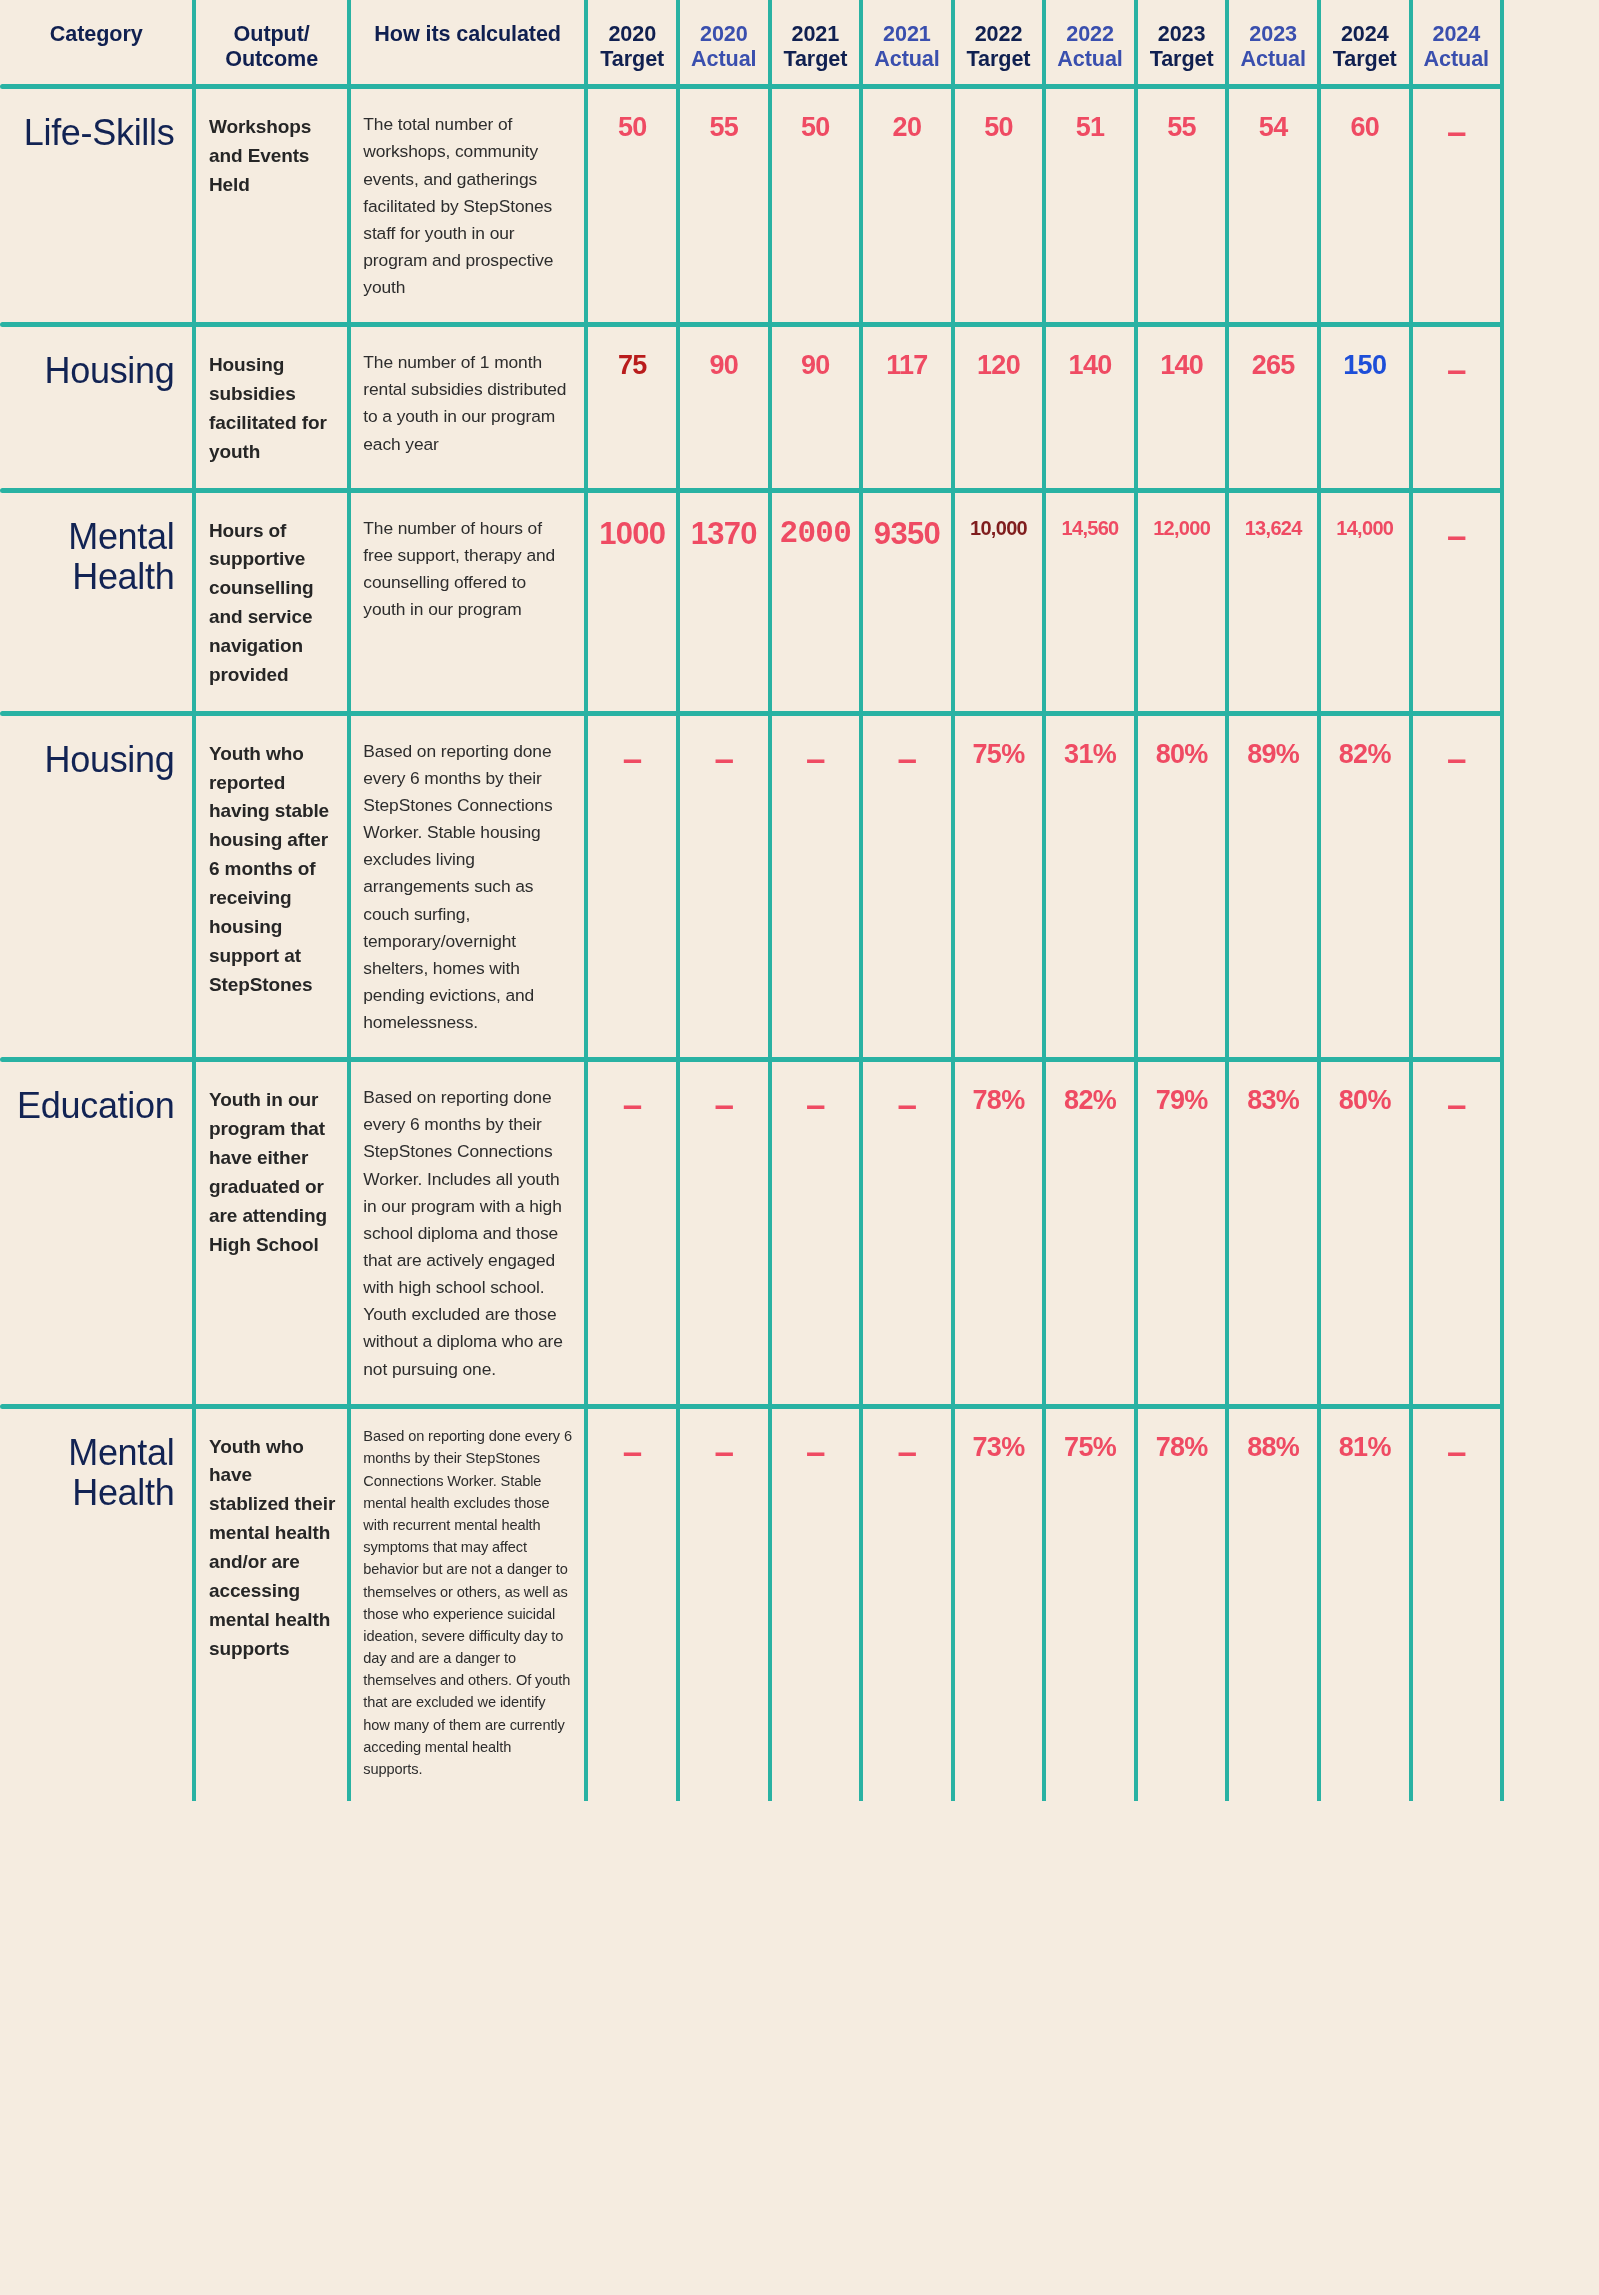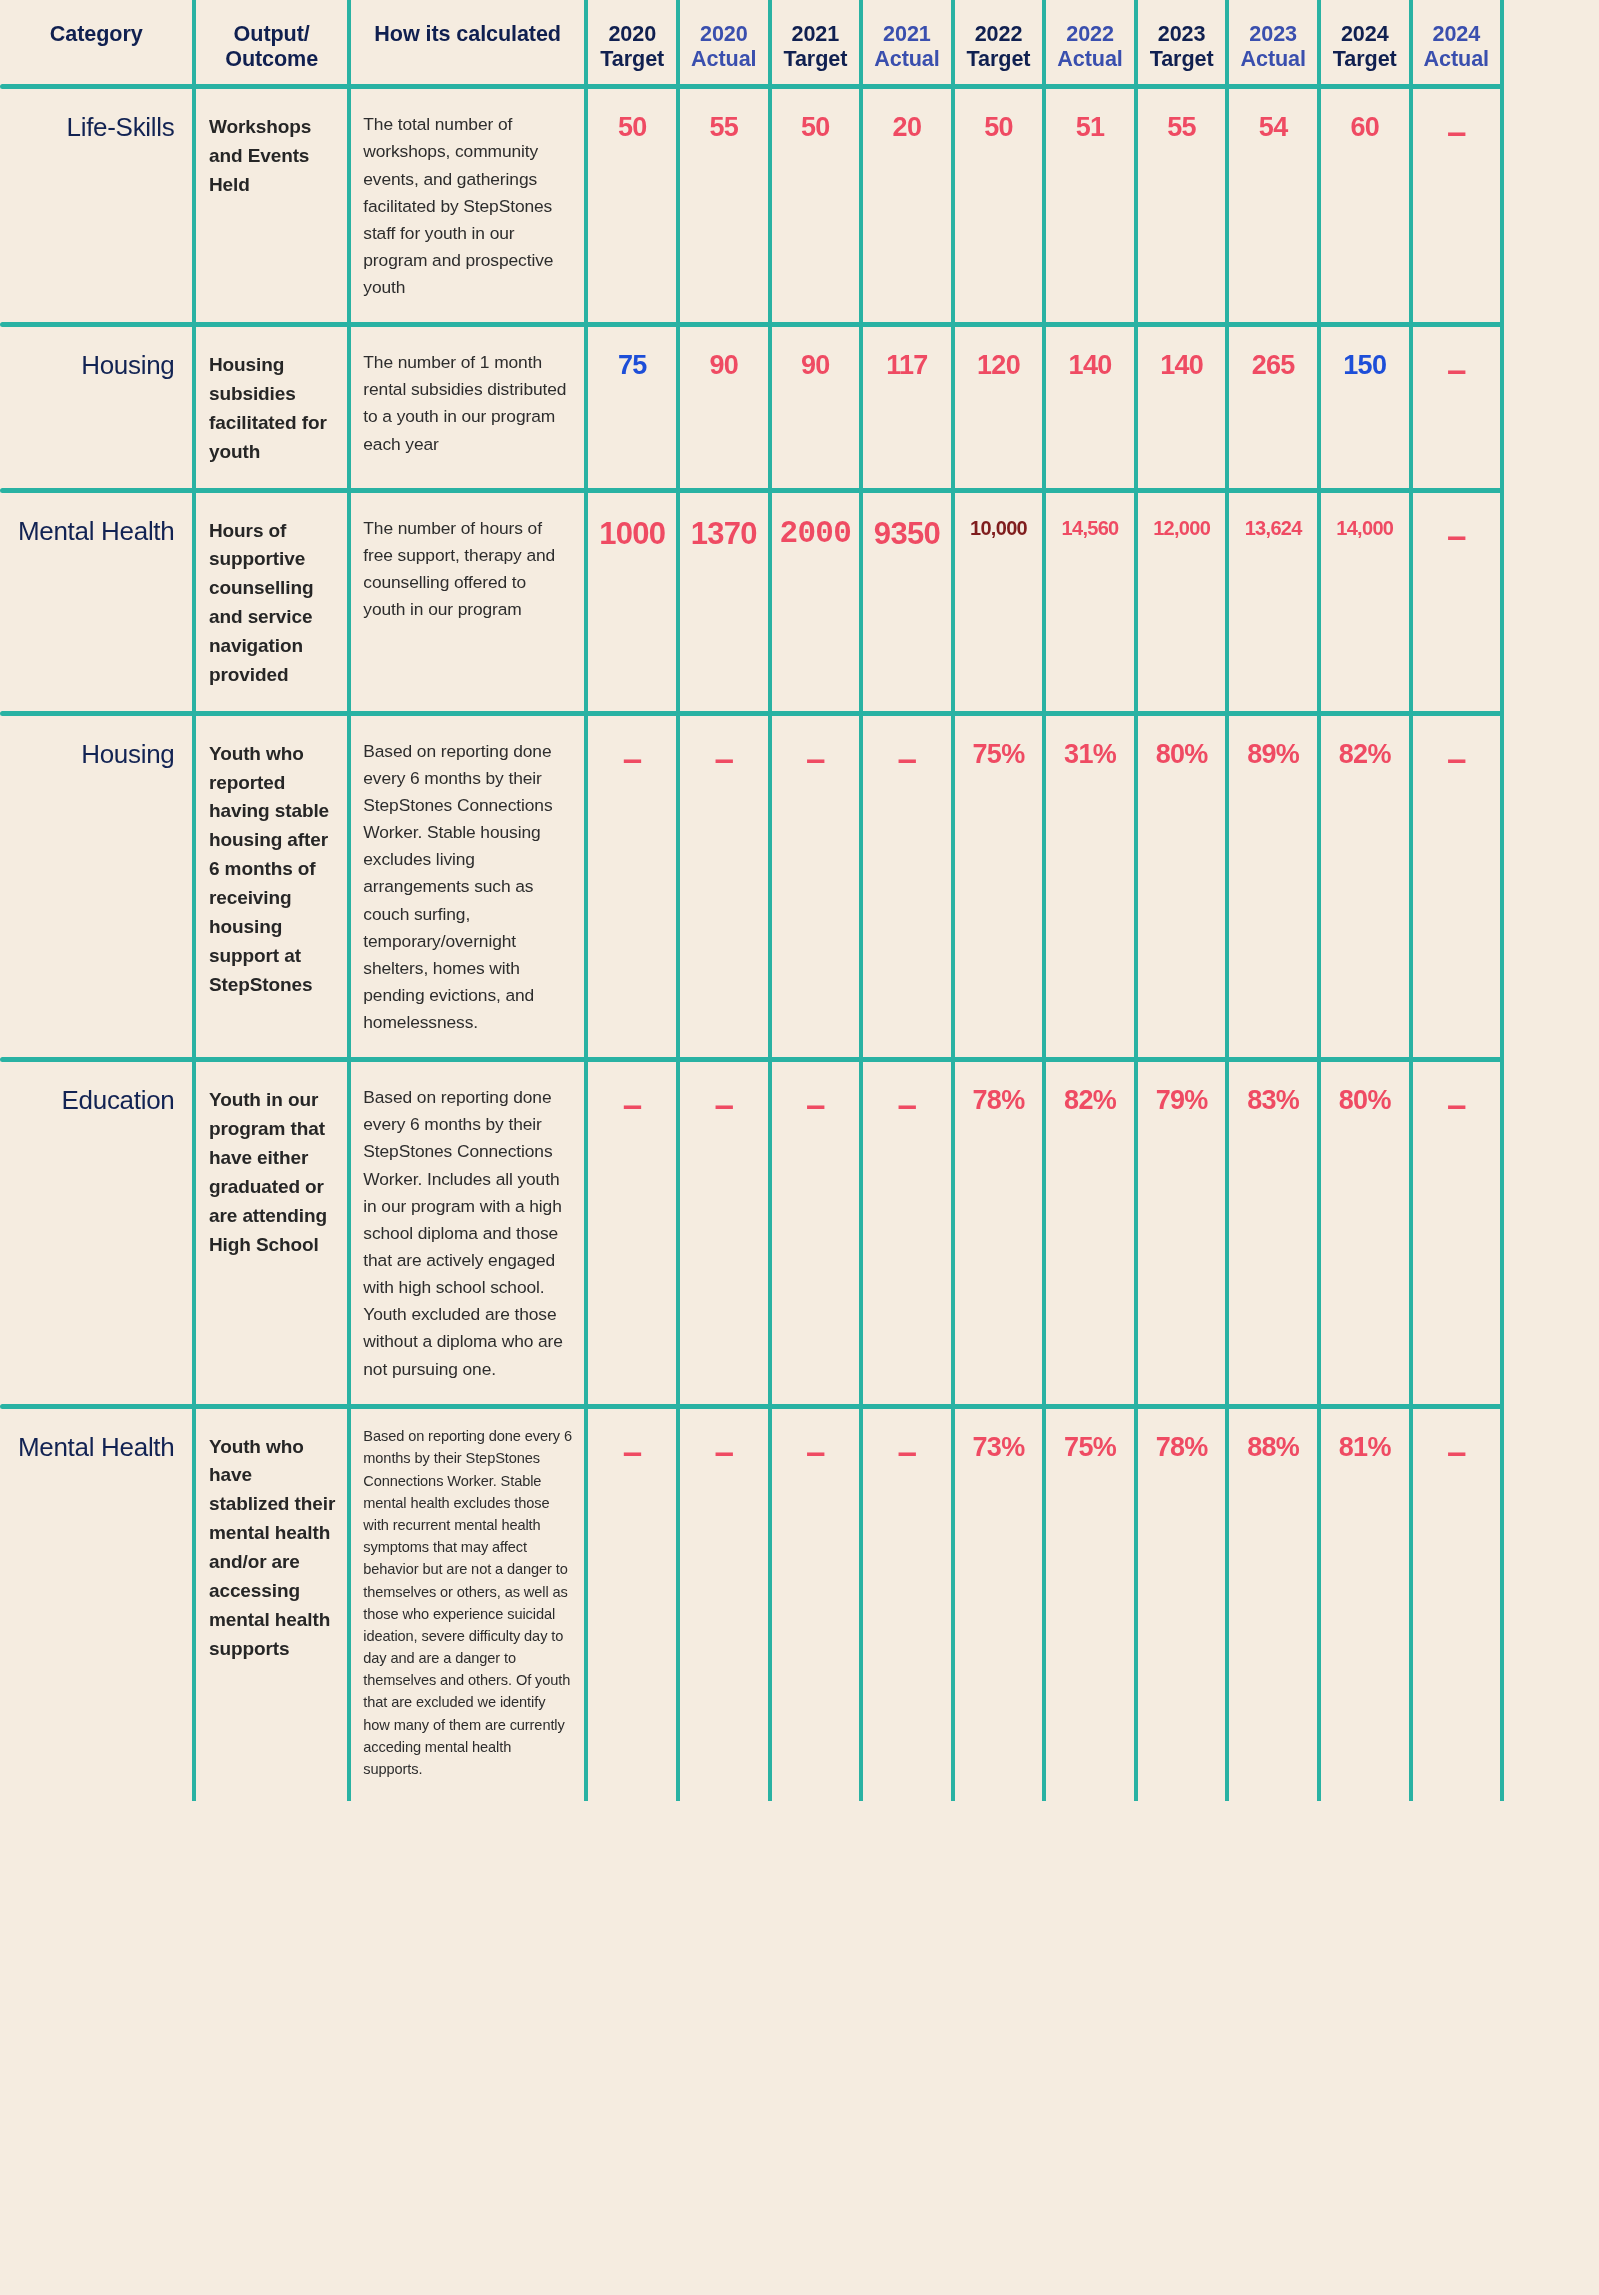--- a/index.html
+++ b/index.html
@@ -66,21 +66,21 @@
   }
   .sep-bar{
     height:4.9px;
     background:#29b2a3;
     border-radius:2.8px;
   }
 
   
   .cat{
     text-align:right;
-    font-size:26px;
+    font-size:36px;
     line-height:1.12;
     color:#122353;
     font-weight:400;
     padding:24px 18px 21px 7px;
     letter-spacing:-0.3px;
   }
   .out{
     font-size:19px;
     line-height:1.52;
     font-weight:bold;
@@ -220,21 +220,21 @@
         </tr>
         <tr class="sep-row">
           <td colspan="14">
             <div class="sep-bar" style="background: rgb(41, 178, 163);"></div>
           </td>
         </tr>
         <tr>
           <td class="cat" style="color: rgb(18, 35, 83);">Housing</td>
           <td class="out vrule" style="border-left-color: rgb(41, 178, 163);">Housing subsidies facilitated for youth</td>
           <td class="how vrule" style="border-left-color: rgb(41, 178, 163); color: rgb(45, 45, 45);">The number of 1 month rental subsidies distributed to a youth in our program each year</td>
-          <td class="val vrule num-lg" style="border-left-color: rgb(41, 178, 163); color: #1d4ed8; margin-top: 40px;">75</td>
+          <td class="val vrule num-lg" style="border-left-color: rgb(41, 178, 163); color: #b91c1c; margin-top: 40px;">75</td>
           <td class="val vrule num-lg" style="border-left-color: rgb(41, 178, 163); color: rgb(239, 75, 99);">90</td>
           <td class="val vrule num-lg" style="border-left-color: rgb(41, 178, 163); color: rgb(239, 75, 99);">90</td>
           <td class="val vrule num-lg" style="border-left-color: rgb(41, 178, 163); color: rgb(239, 75, 99);">117</td>
           <td class="val vrule num-lg" style="border-left-color: rgb(41, 178, 163); color: rgb(239, 75, 99);">120</td>
           <td class="val vrule num-lg" style="border-left-color: rgb(41, 178, 163); color: rgb(239, 75, 99);">140</td>
           <td class="val vrule num-lg" style="border-left-color: rgb(41, 178, 163); color: rgb(239, 75, 99);">140</td>
           <td class="val vrule num-lg" style="border-left-color: rgb(41, 178, 163); color: rgb(239, 75, 99);">265</td>
           <td class="val vrule num-lg" style="border-left-color: rgb(41, 178, 163); color: #1d4ed8;">150</td>
           <td class="val vrule dash" style="border-left-color: rgb(41, 178, 163); color: rgb(239, 75, 99);">–</td>
           <td class="val vrule num-lg" style="border-left-color: rgb(41, 178, 163); color: rgb(239, 75, 99);">200</td>

